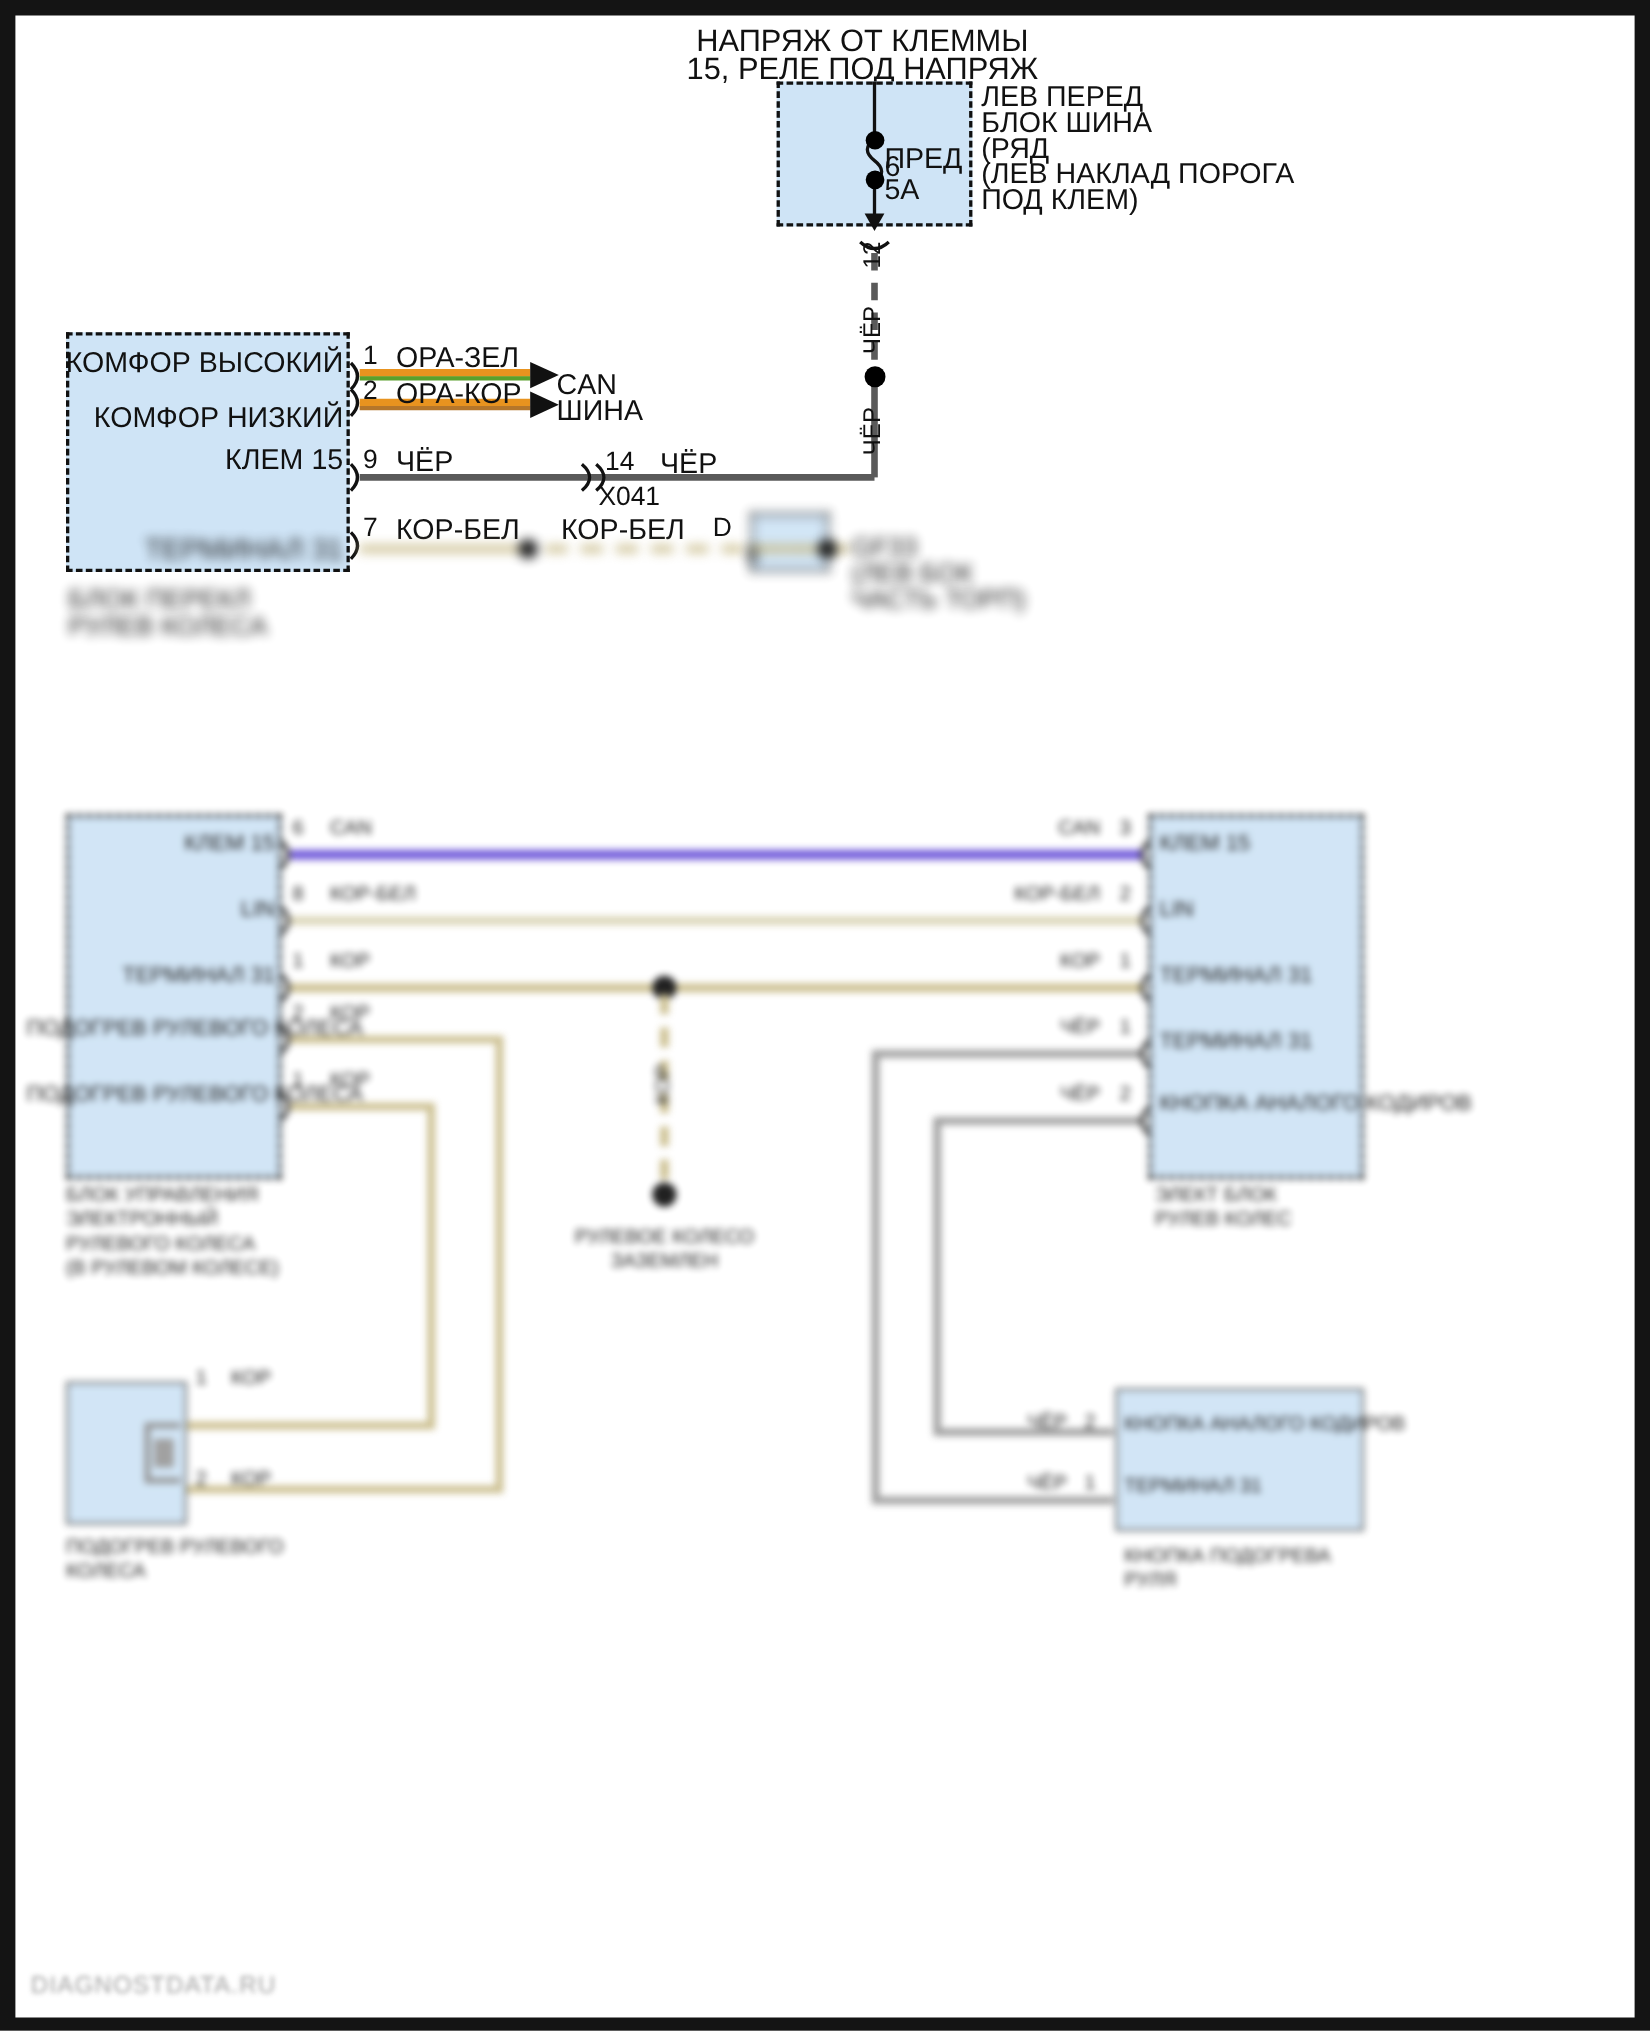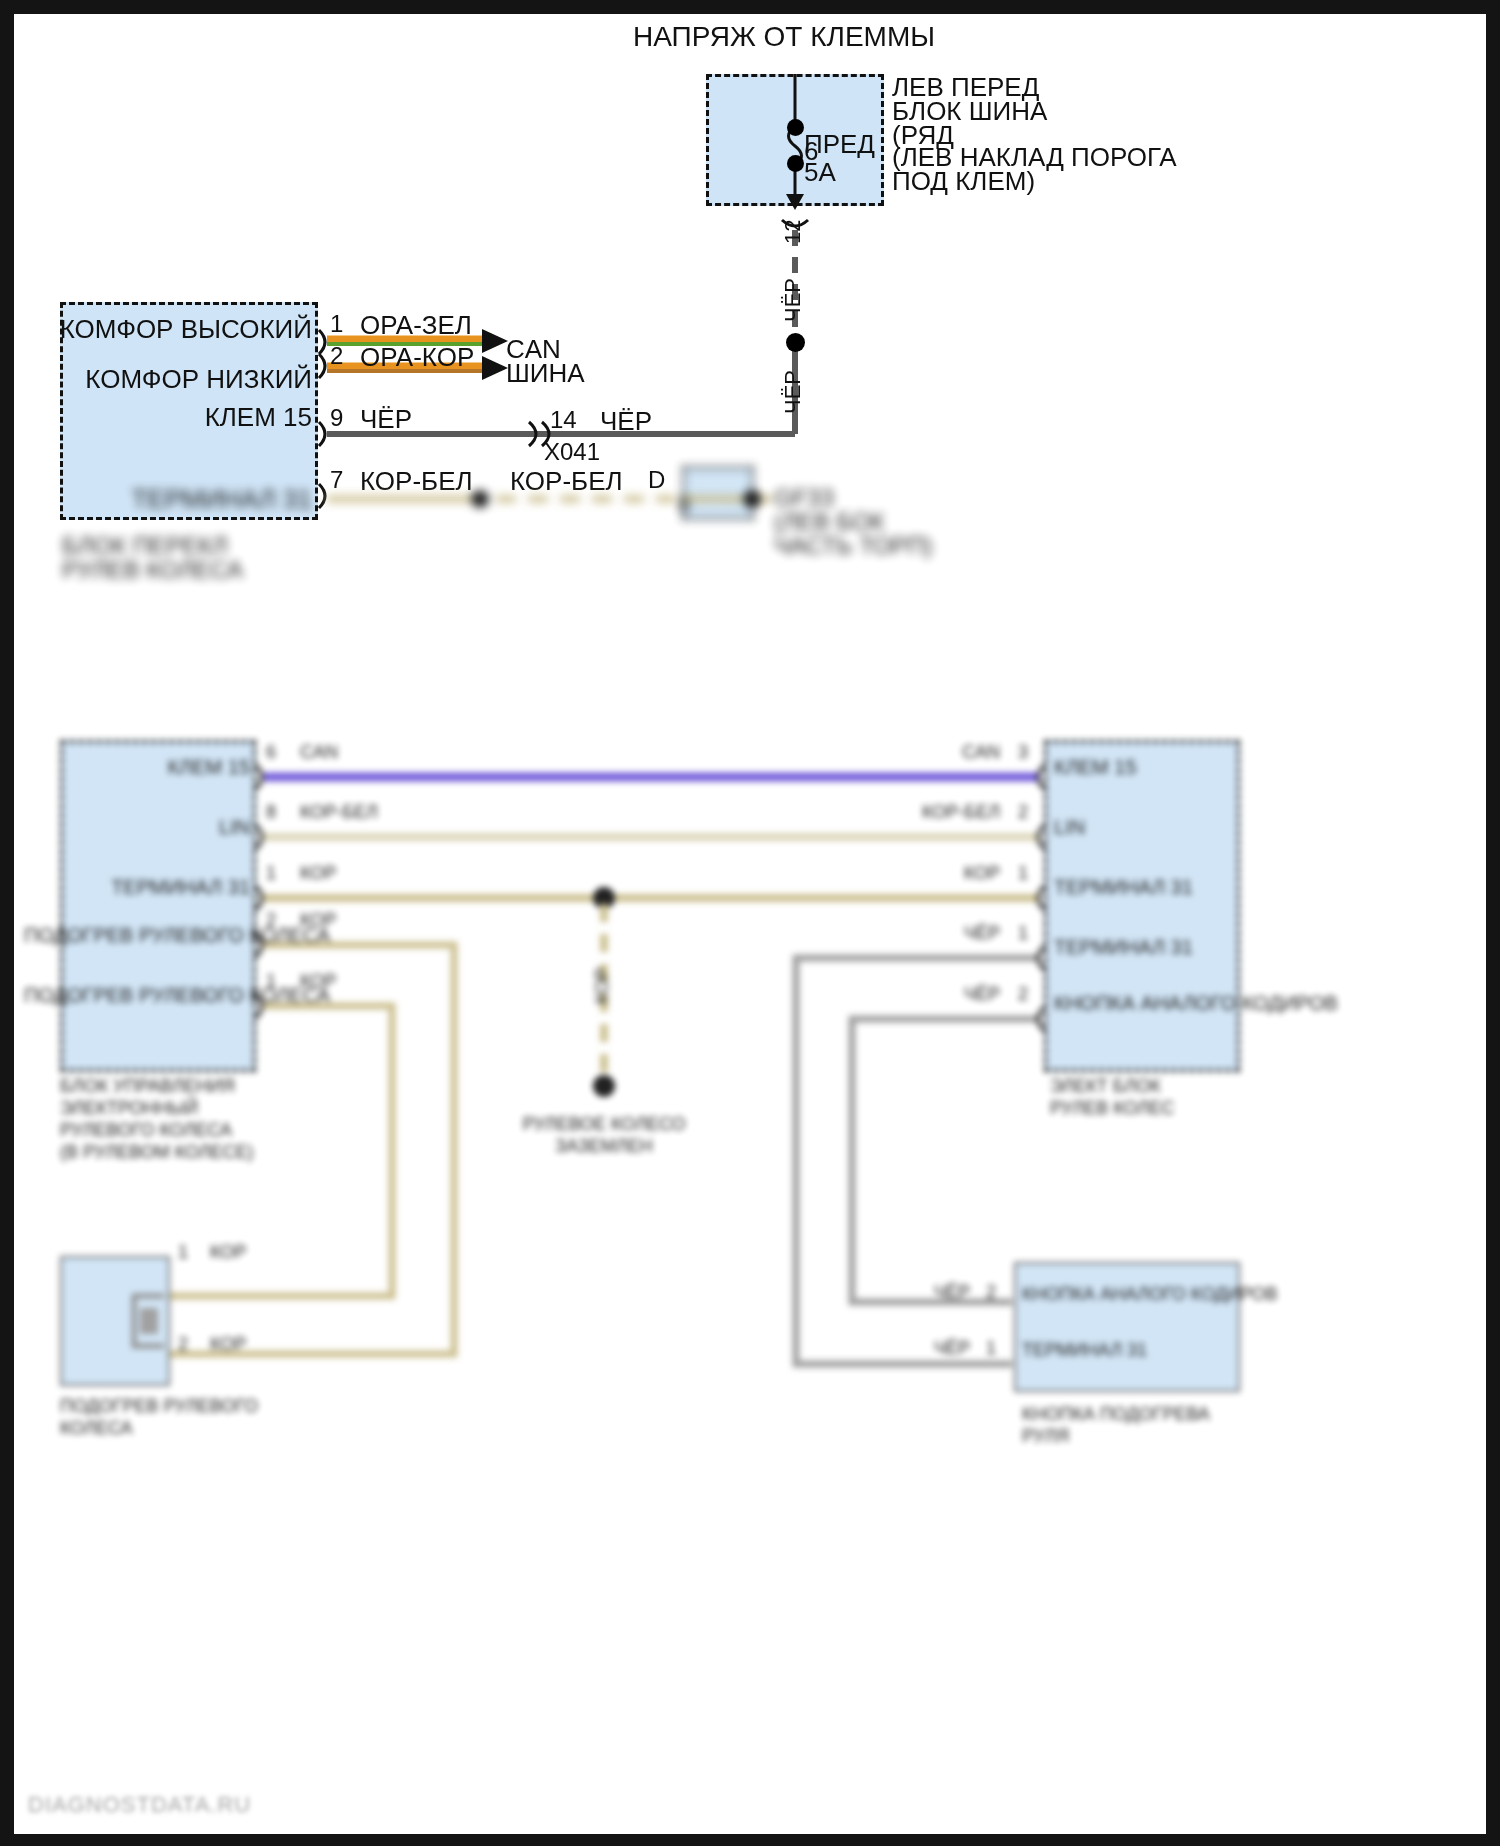--- a/index.html
+++ b/index.html
@@ -27,20 +27,21 @@
   .f18{font-size:18px;}
   .vert{transform:rotate(-90deg);transform-origin:left top;}
 </style>
 </head>
 <body>
 
 <div id="page">
  <div id="canvas">
 
   <div class="lbl f28 ctr" style="left:560px;top:6px;width:420px;">НАПРЯЖ ОТ КЛЕММЫ</div>
+  <div class="lbl f28 ctr" style="left:540px;top:32px;width:460px;">15, РЕЛЕ ПОД НАПРЯЖ</div>
 
   <div class="box" style="left:692px;top:60px;width:178px;height:132px;"></div>
 
   <svg width="1472" height="1820">
 
     <line x1="781" y1="60" x2="781" y2="108" stroke="#111" stroke-width="3"></line>
     <path d="M781 112 q-13 10 0 20 q13 10 0 20" stroke="#111" stroke-width="3" fill="none"></path>
     <line x1="781" y1="152" x2="781" y2="188" stroke="#111" stroke-width="3"></line>
     <polygon points="781,196 772,180 790,180" fill="#111"></polygon>
 

